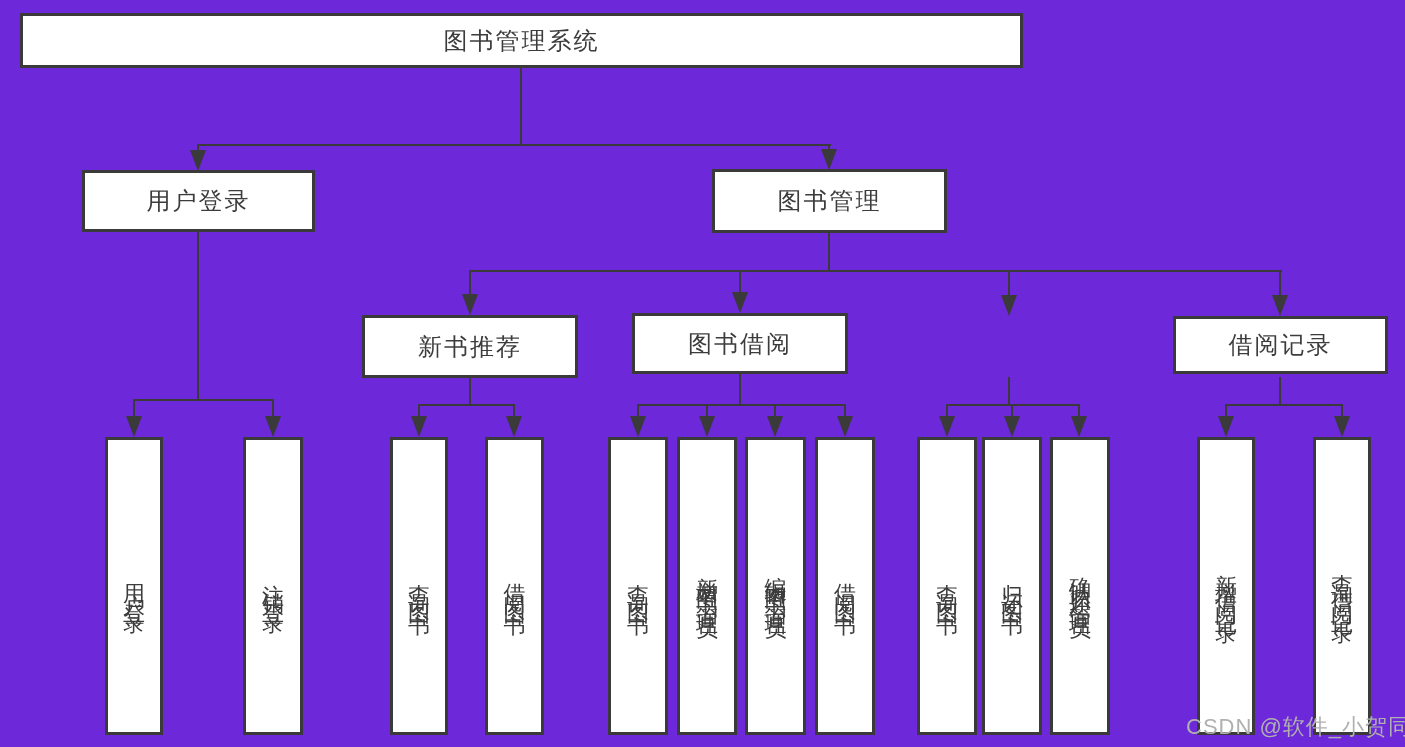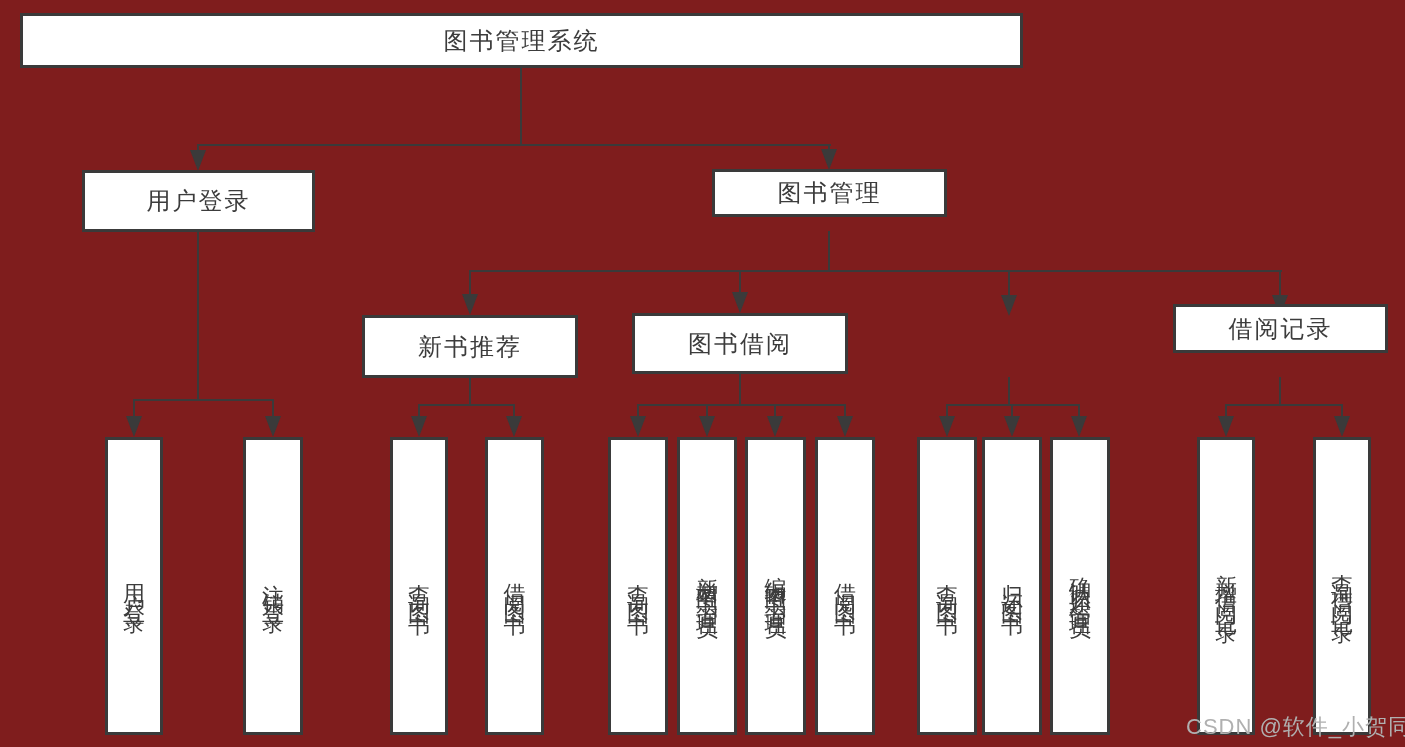--- a/index.html
+++ b/index.html
@@ -4,21 +4,21 @@
 <style>
   :root{
     --line:#3a3a3a;
     --text:#3c3c3c;
     --wm:#b0b0b0;
   }
   html,body{margin:0;padding:0;background:#fff;}
   #canvas{
     position:relative;
     width:1405px;height:747px;
-    background:#7f1d1d;
+    background:#6d28d9;
     overflow:hidden;
     font-family:"Liberation Sans","DejaVu Sans",sans-serif;
   }
   .node{
     position:absolute;
     box-sizing:border-box;
     border:3px solid var(--line);
     background:#fff;
     display:flex;align-items:center;justify-content:center;
     font-size:24px;color:var(--text);
@@ -74,21 +74,21 @@
     <div class="hl" style="left:197px;top:144px;width:634px"></div>
     <div class="vl" style="left:197px;top:144px;height:8px"></div>
     <div class="arr" style="left:190px;top:150px"></div>
     <div class="vl" style="left:828px;top:144px;height:7px"></div>
     <div class="arr" style="left:821px;top:149px"></div>
   </div>
 
   <div class="node" style="left:82px;top:170px;width:233px;height:62px">
     <span>用户登录</span>
   </div>
-  <div class="node" style="left:712px;top:169px;width:235px;height:48px">
+  <div class="node" style="left:712px;top:169px;width:235px;height:64px">
     <span>图书管理</span>
   </div>
 
   <div>
     <div class="vl" style="left:197px;top:230px;height:170px"></div>
     <div class="hl" style="left:133px;top:399px;width:141px"></div>
     <div class="vl" style="left:133px;top:399px;height:19px"></div>
     <div class="arr" style="left:126px;top:416px"></div>
     <div class="vl" style="left:272px;top:399px;height:19px"></div>
     <div class="arr" style="left:265px;top:416px"></div>
@@ -106,21 +106,21 @@
     <div class="vl" style="left:1279px;top:270px;height:28px"></div>
     <div class="arr" style="left:1272px;top:295px"></div>
   </div>
 
   <div class="node" style="left:632px;top:313px;width:216px;height:61px">
     <span>图书借阅</span>
   </div>
   <div class="node" style="left:362px;top:315px;width:216px;height:63px">
     <span>新书推荐</span>
   </div>
-  <div class="node" style="left:1173px;top:304px;width:215px;height:49px">
+  <div class="node" style="left:1173px;top:316px;width:215px;height:58px">
     <span>借阅记录</span>
   </div>
 
   <div>
     <div class="vl" style="left:469px;top:376px;height:29px"></div>
     <div class="hl" style="left:418px;top:404px;width:97px"></div>
     <div class="vl" style="left:418px;top:404px;height:14px"></div>
     <div class="arr" style="left:411px;top:416px"></div>
     <div class="vl" style="left:513px;top:404px;height:14px"></div>
     <div class="arr" style="left:506px;top:416px"></div>

